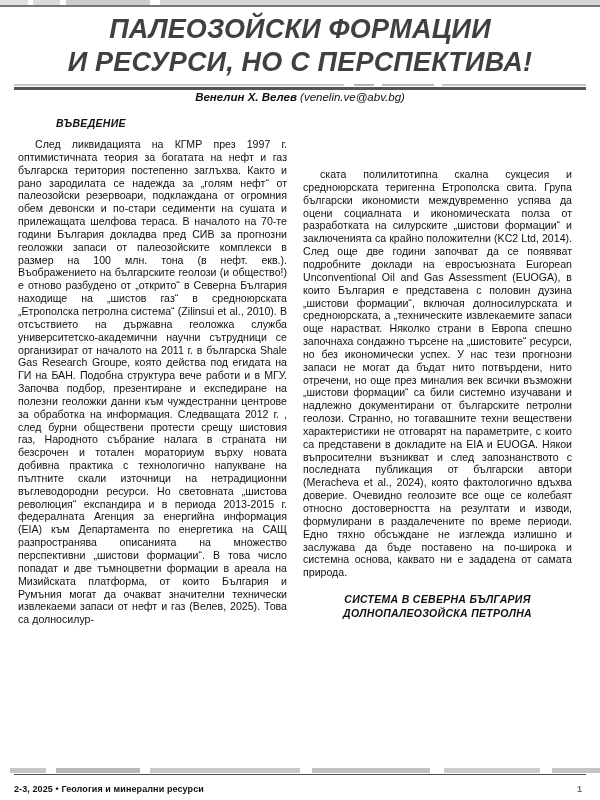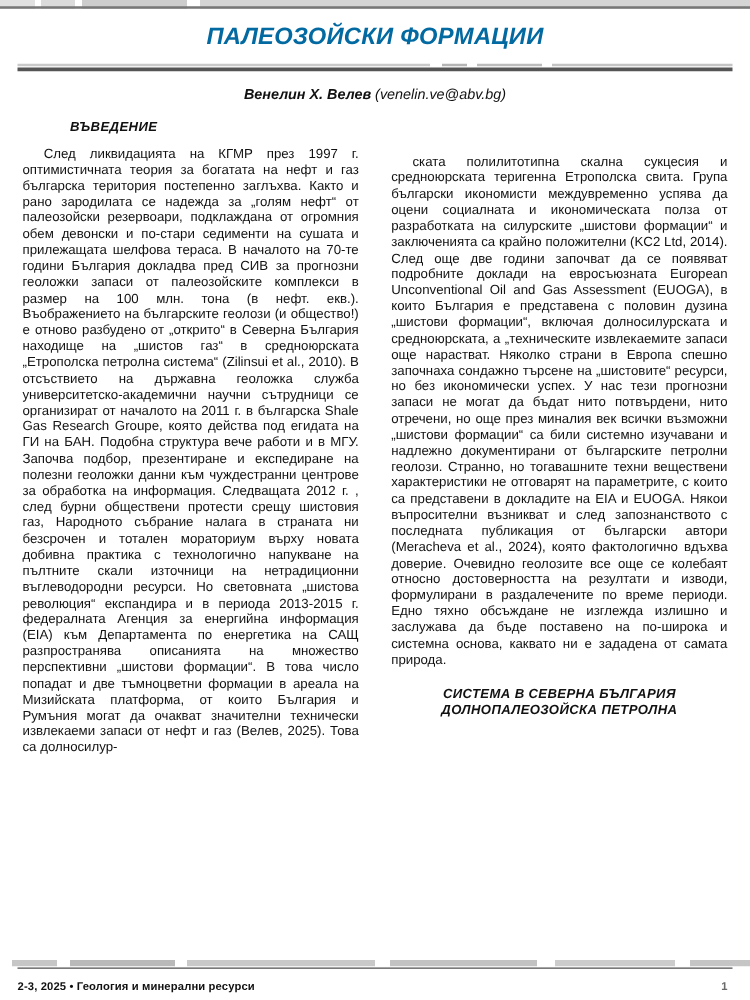--- a/index.html
+++ b/index.html
@@ -52,25 +52,25 @@
 
   
   .title-block {
     padding-top: 13px;
     text-align: center;
   }
   .title-line {
     font-family: "Liberation Sans", sans-serif;
     font-style: italic;
     font-weight: 700;
-    font-size: 19px;
+    font-size: 27px;
     line-height: 33px;
     letter-spacing: 0.2px;
     white-space: nowrap;
-    color: #0369a1;
+    color: #404040;
   }
 
   .rule-under-title {
     margin-top: 8px;
     height: 3px;
     background: #555555;
     position: relative;
   }
   .rule-under-title::before {
     content: "";
@@ -84,39 +84,38 @@
         #b5b5b5 340px, #b5b5b5 360px,
         #ffffff 360px, #ffffff 368px,
         #bcbcbc 368px, #bcbcbc 420px,
         #ffffff 420px, #ffffff 428px,
         #c4c4c4 428px, #c4c4c4 572px);
   }
 
   
   .author-line {
     text-align: center;
-    margin-top: 12px;
     font-size: 11.5px;
     line-height: 14px;
   }
   .author-name {
     font-weight: 700;
     font-style: italic;
   }
   .author-email {
     font-style: italic;
     font-weight: 400;
   }
 
   
   .columns {
     margin-top: 13px;
     display: flex;
-    gap: 18px;
-    align-items: center;
+    gap: 8px;
+    align-items: flex-end;
   }
   .col {
     width: 277px;
     flex: 0 0 277px;
   }
 
   .section-head {
     font-size: 10.5px;
     font-weight: 700;
     font-style: italic;
@@ -197,20 +196,21 @@
 </style>
 </head>
 <body>
 
 <div class="page">
 
   <div class="scan-band-top"></div>
 
   <div class="title-block">
     <div class="title-line">ПАЛЕОЗОЙСКИ ФОРМАЦИИ</div>
+    <div class="title-line">И РЕСУРСИ, НО С ПЕРСПЕКТИВА!</div>
   </div>
 
   <div class="rule-under-title"></div>
 
   <div class="author-line">
     <span class="author-name">Венелин Х. Велев</span>
     <span class="author-email">(venelin.ve@abv.bg)</span>
   </div>
 
   <div class="columns">

